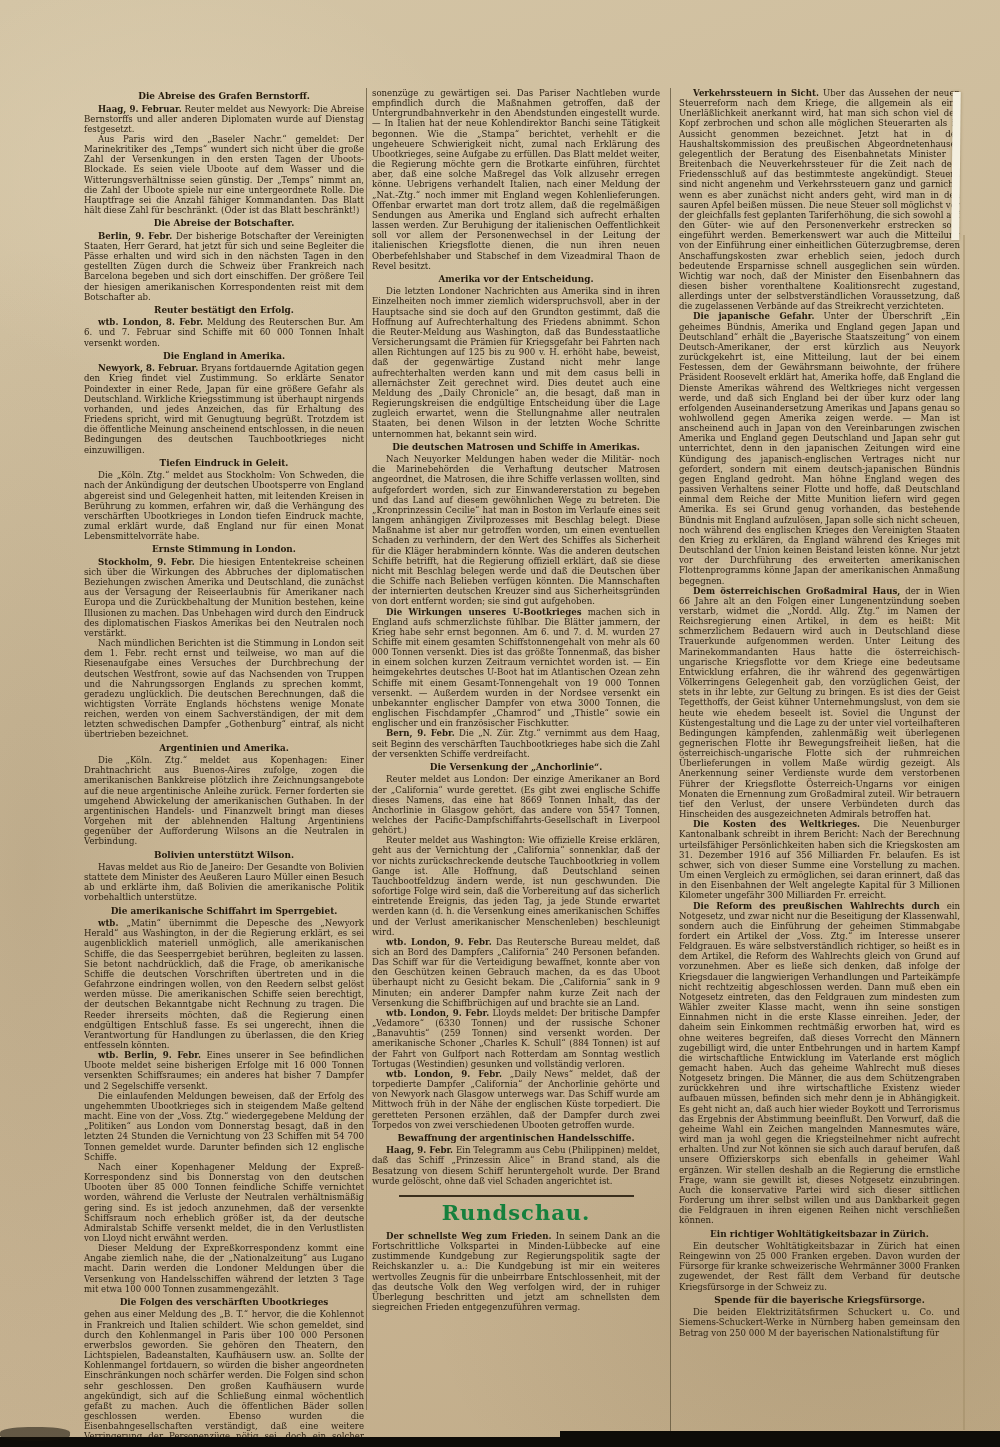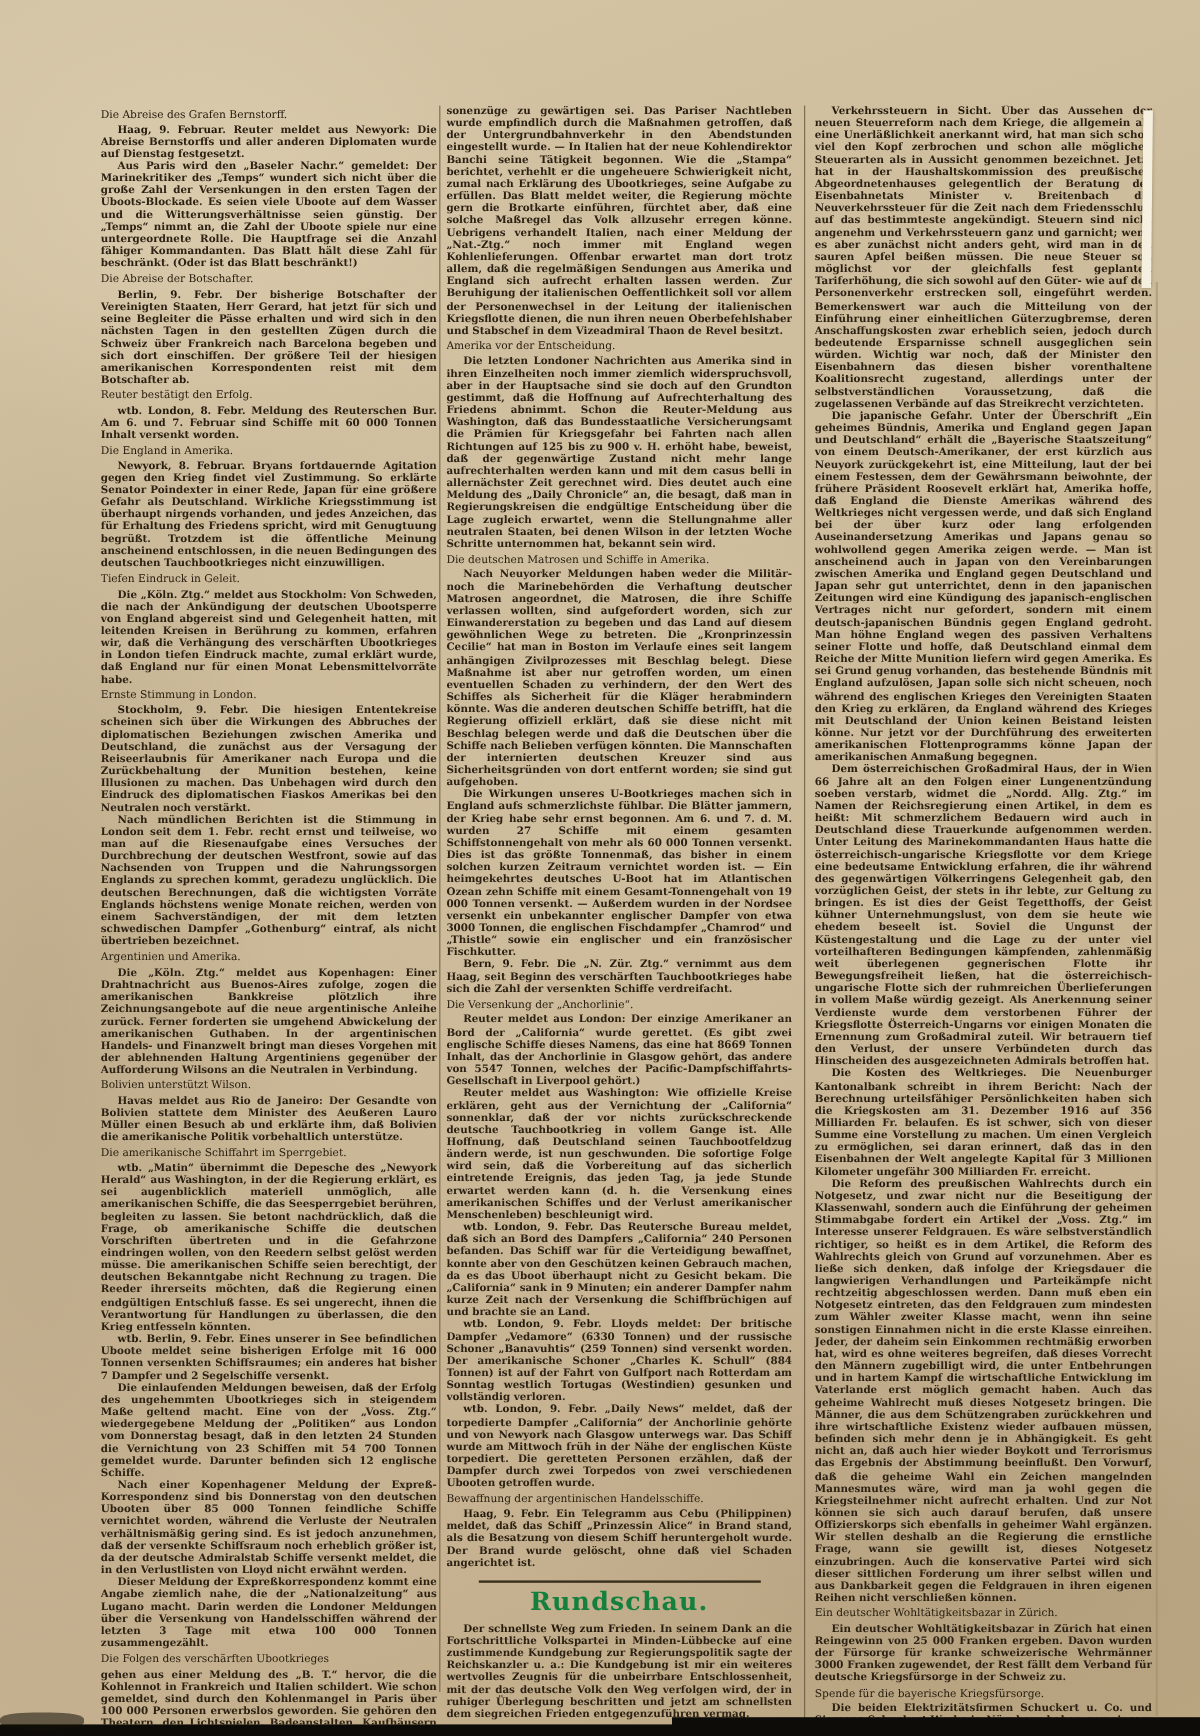--- a/index.html
+++ b/index.html
@@ -17,24 +17,24 @@
   }
   .col{
     position:absolute;top:88px;height:1349px;overflow:hidden;
     color:#2c2113;
     font-size:8.6px;line-height:10.15px;text-align:justify;
     text-rendering:optimizeLegibility;
   }
   #col-0{left:84px;width:280px;}
   #col-1{left:372px;width:288px;}
   #col-2{left:679px;width:281px;}
-  .col p{margin:0;text-indent:14px;font-weight:bold;}
+  .col p{margin:0;text-indent:14px;}
   .col p.noindent{text-indent:0;}
   .col .heading{
-    text-align:left;font-weight:normal;font-size:8.9px;color:#241a0c;
+    text-align:center;font-weight:bold;font-size:8.9px;color:#241a0c;
     margin:3px 0 2px 0;line-height:10.5px;
   }
   .col b{color:#241a0c;}
   .col .divider{
     width:235px;margin:9px auto 4px auto;border:0;height:0;
     border-top:2px solid #3a2f1d;
   }
   .col .big-heading{
     text-align:center;font-weight:bold;font-size:21px;color:#15803d;
     margin:2px 0 6px 0;line-height:24px;letter-spacing:1px;
@@ -79,21 +79,21 @@
     <p>Nach einer Kopenhagener Meldung der Expreß-Korrespondenz sind bis Donnerstag von den deutschen Ubooten über 85 000 Tonnen feindliche Schiffe vernichtet worden, während die Verluste der Neutralen verhältnismäßig gering sind. Es ist jedoch anzunehmen, daß der versenkte Schiffsraum noch erheblich größer ist, da der deutsche Admiralstab Schiffe versenkt meldet, die in den Verlustlisten von Lloyd nicht erwähnt werden.</p>
     <p>Dieser Meldung der Expreßkorrespondenz kommt eine Angabe ziemlich nahe, die der „Nationalzeitung“ aus Lugano macht. Darin werden die Londoner Meldungen über die Versenkung von Handelsschiffen während der letzten 3 Tage mit etwa 100 000 Tonnen zusammengezählt.</p>
     <div class="heading">Die Folgen des verschärften Ubootkrieges</div>
     <p class="noindent">gehen aus einer Meldung des „B. T.“ hervor, die die Kohlennot in Frankreich und Italien schildert. Wie schon gemeldet, sind durch den Kohlenmangel in Paris über 100 000 Personen erwerbslos geworden. Sie gehören den Theatern, den Lichtspielen, Badeanstalten, Kaufhäusern usw. an. Sollte der Kohlenmangel fortdauern, so würden die bisher angeordneten Einschränkungen noch schärfer werden. Die Folgen sind schon sehr geschlossen. Den großen Kaufhäusern wurde angekündigt, sich auf die Schließung einmal wöchentlich gefaßt zu machen. Auch die öffentlichen Bäder sollen geschlossen werden. Ebenso wurden die Eisenbahngesellschaften verständigt, daß eine weitere Verringerung der Personenzüge nötig sei, doch ein solcher Schritt nicht einmal erwogen werde.</p>
   </div>
 <div class="vrule" id="vrule-1"></div>
 <div class="col" id="col-1">
     <p class="noindent">sonenzüge zu gewärtigen sei. Das Pariser Nachtleben wurde empfindlich durch die Maßnahmen getroffen, daß der Untergrundbahnverkehr in den Abendstunden eingestellt wurde. — In Italien hat der neue Kohlendirektor Banchi seine Tätigkeit begonnen. Wie die „Stampa“ berichtet, verhehlt er die ungeheuere Schwierigkeit nicht, zumal nach Erklärung des Ubootkrieges, seine Aufgabe zu erfüllen. Das Blatt meldet weiter, die Regierung möchte gern die Brotkarte einführen, fürchtet aber, daß eine solche Maßregel das Volk allzusehr erregen könne. Uebrigens verhandelt Italien, nach einer Meldung der „Nat.-Ztg.“ noch immer mit England wegen Kohlenlieferungen. Offenbar erwartet man dort trotz allem, daß die regelmäßigen Sendungen aus Amerika und England sich aufrecht erhalten lassen werden. Zur Beruhigung der italienischen Oeffentlichkeit soll vor allem der Personenwechsel in der Leitung der italienischen Kriegsflotte dienen, die nun ihren neuen Oberbefehlshaber und Stabschef in dem Vizeadmiral Thaon de Revel besitzt.</p>
     <div class="heading">Amerika vor der Entscheidung.</div>
     <p>Die letzten Londoner Nachrichten aus Amerika sind in ihren Einzelheiten noch immer ziemlich widerspruchsvoll, aber in der Hauptsache sind sie doch auf den Grundton gestimmt, daß die Hoffnung auf Aufrechterhaltung des Friedens abnimmt. Schon die Reuter-Meldung aus Washington, daß das Bundesstaatliche Versicherungsamt die Prämien für Kriegsgefahr bei Fahrten nach allen Richtungen auf 125 bis zu 900 v. H. erhöht habe, beweist, daß der gegenwärtige Zustand nicht mehr lange aufrechterhalten werden kann und mit dem casus belli in allernächster Zeit gerechnet wird. Dies deutet auch eine Meldung des „Daily Chronicle“ an, die besagt, daß man in Regierungskreisen die endgültige Entscheidung über die Lage zugleich erwartet, wenn die Stellungnahme aller neutralen Staaten, bei denen Wilson in der letzten Woche Schritte unternommen hat, bekannt sein wird.</p>
-    <div class="heading">Die deutschen Matrosen und Schiffe in Amerika.</div>
+    <div class="heading">Die deutschen Matrosen und Schiffe in Amerikas.</div>
     <p>Nach Neuyorker Meldungen haben weder die Militär- noch die Marinebehörden die Verhaftung deutscher Matrosen angeordnet, die Matrosen, die ihre Schiffe verlassen wollten, sind aufgefordert worden, sich zur Einwandererstation zu begeben und das Land auf diesem gewöhnlichen Wege zu betreten. Die „Kronprinzessin Cecilie“ hat man in Boston im Verlaufe eines seit langem anhängigen Zivilprozesses mit Beschlag belegt. Diese Maßnahme ist aber nur getroffen worden, um einen eventuellen Schaden zu verhindern, der den Wert des Schiffes als Sicherheit für die Kläger herabmindern könnte. Was die anderen deutschen Schiffe betrifft, hat die Regierung offiziell erklärt, daß sie diese nicht mit Beschlag belegen werde und daß die Deutschen über die Schiffe nach Belieben verfügen könnten. Die Mannschaften der internierten deutschen Kreuzer sind aus Sicherheitsgründen von dort entfernt worden; sie sind gut aufgehoben.</p>
     <p><b>Die Wirkungen unseres U-Bootkrieges</b> machen sich in England aufs schmerzlichste fühlbar. Die Blätter jammern, der Krieg habe sehr ernst begonnen. Am 6. und 7. d. M. wurden 27 Schiffe mit einem gesamten Schiffstonnengehalt von mehr als 60 000 Tonnen versenkt. Dies ist das größte Tonnenmaß, das bisher in einem solchen kurzen Zeitraum vernichtet worden ist. — Ein heimgekehrtes deutsches U-Boot hat im Atlantischen Ozean zehn Schiffe mit einem Gesamt-Tonnengehalt von 19 000 Tonnen versenkt. — Außerdem wurden in der Nordsee versenkt ein unbekannter englischer Dampfer von etwa 3000 Tonnen, die englischen Fischdampfer „Chamrod“ und „Thistle“ sowie ein englischer und ein französischer Fischkutter.</p>
     <p><b>Bern, 9. Febr.</b> Die „N. Zür. Ztg.“ vernimmt aus dem Haag, seit Beginn des verschärften Tauchbootkrieges habe sich die Zahl der versenkten Schiffe verdreifacht.</p>
     <div class="heading">Die Versenkung der „Anchorlinie“.</div>
     <p>Reuter meldet aus London: Der einzige Amerikaner an Bord der „California“ wurde gerettet. (Es gibt zwei englische Schiffe dieses Namens, das eine hat 8669 Tonnen Inhalt, das der Anchorlinie in Glasgow gehört, das andere von 5547 Tonnen, welches der Pacific-Dampfschiffahrts-Gesellschaft in Liverpool gehört.)</p>
     <p>Reuter meldet aus Washington: Wie offizielle Kreise erklären, geht aus der Vernichtung der „California“ sonnenklar, daß der vor nichts zurückschreckende deutsche Tauchbootkrieg in vollem Gange ist. Alle Hoffnung, daß Deutschland seinen Tauchbootfeldzug ändern werde, ist nun geschwunden. Die sofortige Folge wird sein, daß die Vorbereitung auf das sicherlich eintretende Ereignis, das jeden Tag, ja jede Stunde erwartet werden kann (d. h. die Versenkung eines amerikanischen Schiffes und der Verlust amerikanischer Menschenleben) beschleunigt wird.</p>
     <p><b>wtb. London, 9. Febr.</b> Das Reutersche Bureau meldet, daß sich an Bord des Dampfers „California“ 240 Personen befanden. Das Schiff war für die Verteidigung bewaffnet, konnte aber von den Geschützen keinen Gebrauch machen, da es das Uboot überhaupt nicht zu Gesicht bekam. Die „California“ sank in 9 Minuten; ein anderer Dampfer nahm kurze Zeit nach der Versenkung die Schiffbrüchigen auf und brachte sie an Land.</p>
     <p><b>wtb. London, 9. Febr.</b> Lloyds meldet: Der britische Dampfer „Vedamore“ (6330 Tonnen) und der russische Schoner „Banavuhtis“ (259 Tonnen) sind versenkt worden. Der amerikanische Schoner „Charles K. Schull“ (884 Tonnen) ist auf der Fahrt von Gulfport nach Rotterdam am Sonntag westlich Tortugas (Westindien) gesunken und vollständig verloren.</p>
     <p><b>wtb. London, 9. Febr.</b> „Daily News“ meldet, daß der torpedierte Dampfer „California“ der Anchorlinie gehörte und von Newyork nach Glasgow unterwegs war. Das Schiff wurde am Mittwoch früh in der Nähe der englischen Küste torpediert. Die geretteten Personen erzählen, daß der Dampfer durch zwei Torpedos von zwei verschiedenen Ubooten getroffen wurde.</p>
     <div class="heading">Bewaffnung der argentinischen Handelsschiffe.</div>
@@ -102,21 +102,21 @@
     <div class="big-heading">Rundschau.</div>
     <p><b>Der schnellste Weg zum Frieden.</b> In seinem Dank an die Fortschrittliche Volkspartei in Minden-Lübbecke auf eine zustimmende Kundgebung zur Regierungspolitik sagte der Reichskanzler u. a.: Die Kundgebung ist mir ein weiteres wertvolles Zeugnis für die unbeirrbare Entschlossenheit, mit der das deutsche Volk den Weg verfolgen wird, der in ruhiger Überlegung beschritten und jetzt am schnellsten dem siegreichen Frieden entgegenzuführen vermag.</p>
   </div>
 <div class="vrule" id="vrule-2"></div>
 <div class="col" id="col-2">
     <p><b>Verkehrssteuern in Sicht.</b> Über das Aussehen der neuen Steuerreform nach dem Kriege, die allgemein als eine Unerläßlichkeit anerkannt wird, hat man sich schon viel den Kopf zerbrochen und schon alle möglichen Steuerarten als in Aussicht genommen bezeichnet. Jetzt hat in der Haushaltskommission des preußischen Abgeordnetenhauses gelegentlich der Beratung des Eisenbahnetats Minister v. Breitenbach die Neuverkehrssteuer für die Zeit nach dem Friedensschluß auf das bestimmteste angekündigt. Steuern sind nicht angenehm und Verkehrssteuern ganz und garnicht; wenn es aber zunächst nicht anders geht, wird man in den sauren Apfel beißen müssen. Die neue Steuer soll möglichst vor der gleichfalls fest geplanten Tariferhöhung, die sich sowohl auf den Güter- wie auf den Personenverkehr erstrecken soll, eingeführt werden. Bemerkenswert war auch die Mitteilung von der Einführung einer einheitlichen Güterzugbremse, deren Anschaffungskosten zwar erheblich seien, jedoch durch bedeutende Ersparnisse schnell ausgeglichen sein würden. Wichtig war noch, daß der Minister den Eisenbahnern das diesen bisher vorenthaltene Koalitionsrecht zugestand, allerdings unter der selbstverständlichen Voraussetzung, daß die zugelassenen Verbände auf das Streikrecht verzichteten.</p>
     <p><b>Die japanische Gefahr.</b> Unter der Überschrift „Ein geheimes Bündnis, Amerika und England gegen Japan und Deutschland“ erhält die „Bayerische Staatszeitung“ von einem Deutsch-Amerikaner, der erst kürzlich aus Neuyork zurückgekehrt ist, eine Mitteilung, laut der bei einem Festessen, dem der Gewährsmann beiwohnte, der frühere Präsident Roosevelt erklärt hat, Amerika hoffe, daß England die Dienste Amerikas während des Weltkrieges nicht vergessen werde, und daß sich England bei der über kurz oder lang erfolgenden Auseinandersetzung Amerikas und Japans genau so wohlwollend gegen Amerika zeigen werde. — Man ist anscheinend auch in Japan von den Vereinbarungen zwischen Amerika und England gegen Deutschland und Japan sehr gut unterrichtet, denn in den japanischen Zeitungen wird eine Kündigung des japanisch-englischen Vertrages nicht nur gefordert, sondern mit einem deutsch-japanischen Bündnis gegen England gedroht. Man höhne England wegen des passiven Verhaltens seiner Flotte und hoffe, daß Deutschland einmal dem Reiche der Mitte Munition liefern wird gegen Amerika. Es sei Grund genug vorhanden, das bestehende Bündnis mit England aufzulösen, Japan solle sich nicht scheuen, noch während des englischen Krieges den Vereinigten Staaten den Krieg zu erklären, da England während des Krieges mit Deutschland der Union keinen Beistand leisten könne. Nur jetzt vor der Durchführung des erweiterten amerikanischen Flottenprogramms könne Japan der amerikanischen Anmaßung begegnen.</p>
     <p><b>Dem österreichischen Großadmiral Haus,</b> der in Wien 66 Jahre alt an den Folgen einer Lungenentzündung soeben verstarb, widmet die „Nordd. Allg. Ztg.“ im Namen der Reichsregierung einen Artikel, in dem es heißt: Mit schmerzlichem Bedauern wird auch in Deutschland diese Trauerkunde aufgenommen werden. Unter Leitung des Marinekommandanten Haus hatte die österreichisch-ungarische Kriegsflotte vor dem Kriege eine bedeutsame Entwicklung erfahren, die ihr während des gegenwärtigen Völkerringens Gelegenheit gab, den vorzüglichen Geist, der stets in ihr lebte, zur Geltung zu bringen. Es ist dies der Geist Tegetthoffs, der Geist kühner Unternehmungslust, von dem sie heute wie ehedem beseelt ist. Soviel die Ungunst der Küstengestaltung und die Lage zu der unter viel vorteilhafteren Bedingungen kämpfenden, zahlenmäßig weit überlegenen gegnerischen Flotte ihr Bewegungsfreiheit ließen, hat die österreichisch-ungarische Flotte sich der ruhmreichen Überlieferungen in vollem Maße würdig gezeigt. Als Anerkennung seiner Verdienste wurde dem verstorbenen Führer der Kriegsflotte Österreich-Ungarns vor einigen Monaten die Ernennung zum Großadmiral zuteil. Wir betrauern tief den Verlust, der unsere Verbündeten durch das Hinscheiden des ausgezeichneten Admirals betroffen hat.</p>
     <p><b>Die Kosten des Weltkrieges.</b> Die Neuenburger Kantonalbank schreibt in ihrem Bericht: Nach der Berechnung urteilsfähiger Persönlichkeiten haben sich die Kriegskosten am 31. Dezember 1916 auf 356 Milliarden Fr. belaufen. Es ist schwer, sich von dieser Summe eine Vorstellung zu machen. Um einen Vergleich zu ermöglichen, sei daran erinnert, daß das in den Eisenbahnen der Welt angelegte Kapital für 3 Millionen Kilometer ungefähr 300 Milliarden Fr. erreicht.</p>
     <p><b>Die Reform des preußischen Wahlrechts durch</b> ein Notgesetz, und zwar nicht nur die Beseitigung der Klassenwahl, sondern auch die Einführung der geheimen Stimmabgabe fordert ein Artikel der „Voss. Ztg.“ im Interesse unserer Feldgrauen. Es wäre selbstverständlich richtiger, so heißt es in dem Artikel, die Reform des Wahlrechts gleich von Grund auf vorzunehmen. Aber es ließe sich denken, daß infolge der Kriegsdauer die langwierigen Verhandlungen und Parteikämpfe nicht rechtzeitig abgeschlossen werden. Dann muß eben ein Notgesetz eintreten, das den Feldgrauen zum mindesten zum Wähler zweiter Klasse macht, wenn ihn seine sonstigen Einnahmen nicht in die erste Klasse einreihen. Jeder, der daheim sein Einkommen rechtmäßig erworben hat, wird es ohne weiteres begreifen, daß dieses Vorrecht den Männern zugebilligt wird, die unter Entbehrungen und in hartem Kampf die wirtschaftliche Entwicklung im Vaterlande erst möglich gemacht haben. Auch das geheime Wahlrecht muß dieses Notgesetz bringen. Die Männer, die aus dem Schützengraben zurückkehren und ihre wirtschaftliche Existenz wieder aufbauen müssen, befinden sich mehr denn je in Abhängigkeit. Es geht nicht an, daß auch hier wieder Boykott und Terrorismus das Ergebnis der Abstimmung beeinflußt. Den Vorwurf, daß die geheime Wahl ein Zeichen mangelnden Mannesmutes wäre, wird man ja wohl gegen die Kriegsteilnehmer nicht aufrecht erhalten. Und zur Not können sie sich auch darauf berufen, daß unsere Offizierskorps sich ebenfalls in geheimer Wahl ergänzen. Wir stellen deshalb an die Regierung die ernstliche Frage, wann sie gewillt ist, dieses Notgesetz einzubringen. Auch die konservative Partei wird sich dieser sittlichen Forderung um ihrer selbst willen und aus Dankbarkeit gegen die Feldgrauen in ihren eigenen Reihen nicht verschließen können.</p>
-    <div class="heading">Ein deutscher Wohltätigkeitsbazar in Zürich.</div>
+    <div class="heading">Ein richtiger Wohltätigkeitsbazar in Zürich.</div>
     <p>Ein deutscher Wohltätigkeitsbazar in Zürich hat einen Reingewinn von 25 000 Franken ergeben. Davon wurden der Fürsorge für kranke schweizerische Wehrmänner 3000 Franken zugewendet, der Rest fällt dem Verband für deutsche Kriegsfürsorge in der Schweiz zu.</p>
     <div class="heading">Spende für die bayerische Kriegsfürsorge.</div>
     <p>Die beiden Elektrizitätsfirmen Schuckert u. Co. und Siemens-Schuckert-Werke in Nürnberg haben gemeinsam den Betrag von 250 000 M der bayerischen Nationalstiftung für</p>
   </div>
 
 <div class="paper-sliver"></div>
 <div class="edge-right-line"></div>
 <div class="bottom-band"></div>
 <div class="bottom-band-right"></div>
 <div class="corner-smudge"></div>

